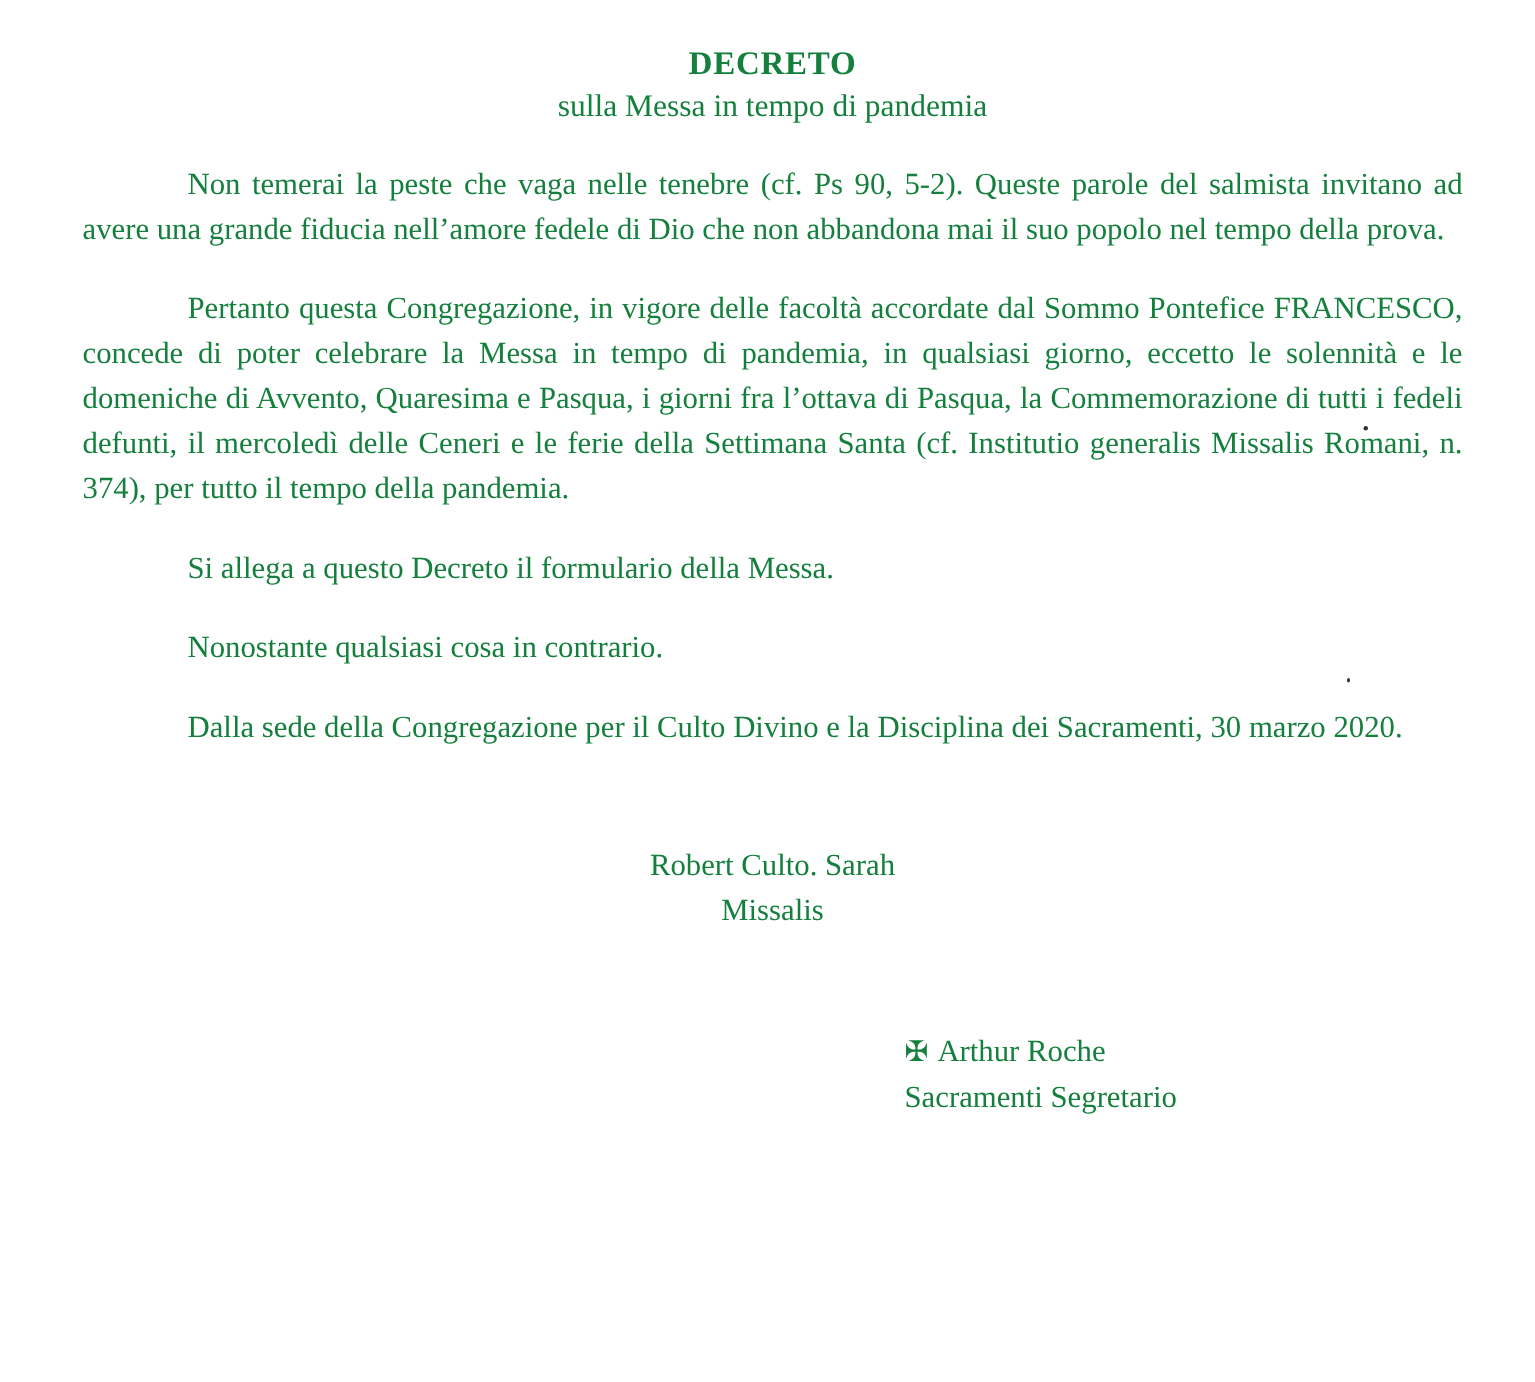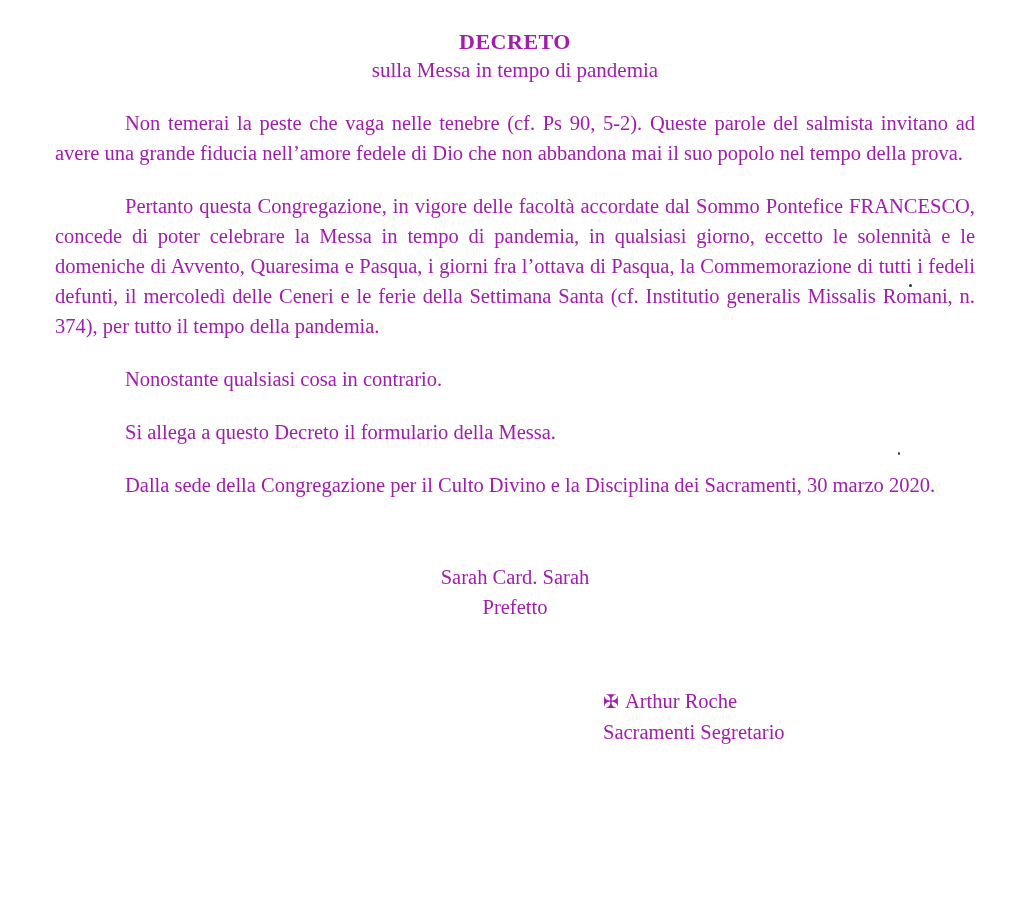--- a/index.html
+++ b/index.html
@@ -5,21 +5,21 @@
   html, body {
     margin: 0;
     padding: 0;
     background: #ffffff;
   }
   .page {
     position: relative;
     width: 1023px;
     height: 921px;
     background: #ffffff;
-    color: #a21caf;
+    color: #15803d;
     font-family: "Liberation Serif", "DejaVu Serif", serif;
     font-size: 20.5px;
     line-height: 30px;
     box-sizing: border-box;
     padding: 28px 48px 0 55px;
     overflow: hidden;
   }
   .title {
     margin: 0;
     text-align: center;
@@ -72,28 +72,28 @@
 
 <div class="page">
 
   <h1 class="title">DECRETO</h1>
 
   <h2 class="subtitle">sulla Messa in tempo di pandemia</h2>
 
   <div class="body-text" id="paragraphs">
       <p class="para"><span class="italic">Non temerai la peste che vaga nelle tenebre</span><span> (cf. Ps 90, 5-2). Queste parole del salmista invitano ad avere una grande fiducia nell’amore fedele di Dio che non abbandona mai il suo popolo nel tempo della prova.</span></p>
       <p class="para"><span>Pertanto questa Congregazione, in vigore delle facoltà accordate dal Sommo Pontefice FRANCESCO, concede di poter celebrare la Messa in tempo di pandemia, in qualsiasi giorno, eccetto le solennità e le domeniche di Avvento, Quaresima e Pasqua, i giorni fra l’ottava di Pasqua, la Commemorazione di tutti i fedeli defunti, il mercoledì delle Ceneri e le ferie della Settimana Santa (cf. </span><span class="italic">Institutio generalis Missalis Romani</span><span>, n. 374), per tutto il tempo della pandemia.</span></p>
+      <p class="para"><span>Si allega a questo Decreto il formulario della Messa.</span></p>
       <p class="para"><span>Nonostante qualsiasi cosa in contrario.</span></p>
-      <p class="para"><span>Si allega a questo Decreto il formulario della Messa.</span></p>
       <p class="para"><span>Dalla sede della Congregazione per il Culto Divino e la Disciplina dei Sacramenti, 30 marzo 2020.</span></p>
     </div>
 
   <div class="sig-center">
-    <div>Sarah Card. Sarah</div>
-    <div class="italic">Prefetto</div>
+    <div>Robert Culto. Sarah</div>
+    <div class="italic">Missalis</div>
   </div>
 
   <div class="sig-right">
     <div>
       <span class="cross">✠</span><span>Arthur Roche</span>
     </div>
     <div class="italic">Sacramenti Segretario</div>
   </div>
 
   <span class="speck speck-1"></span>

